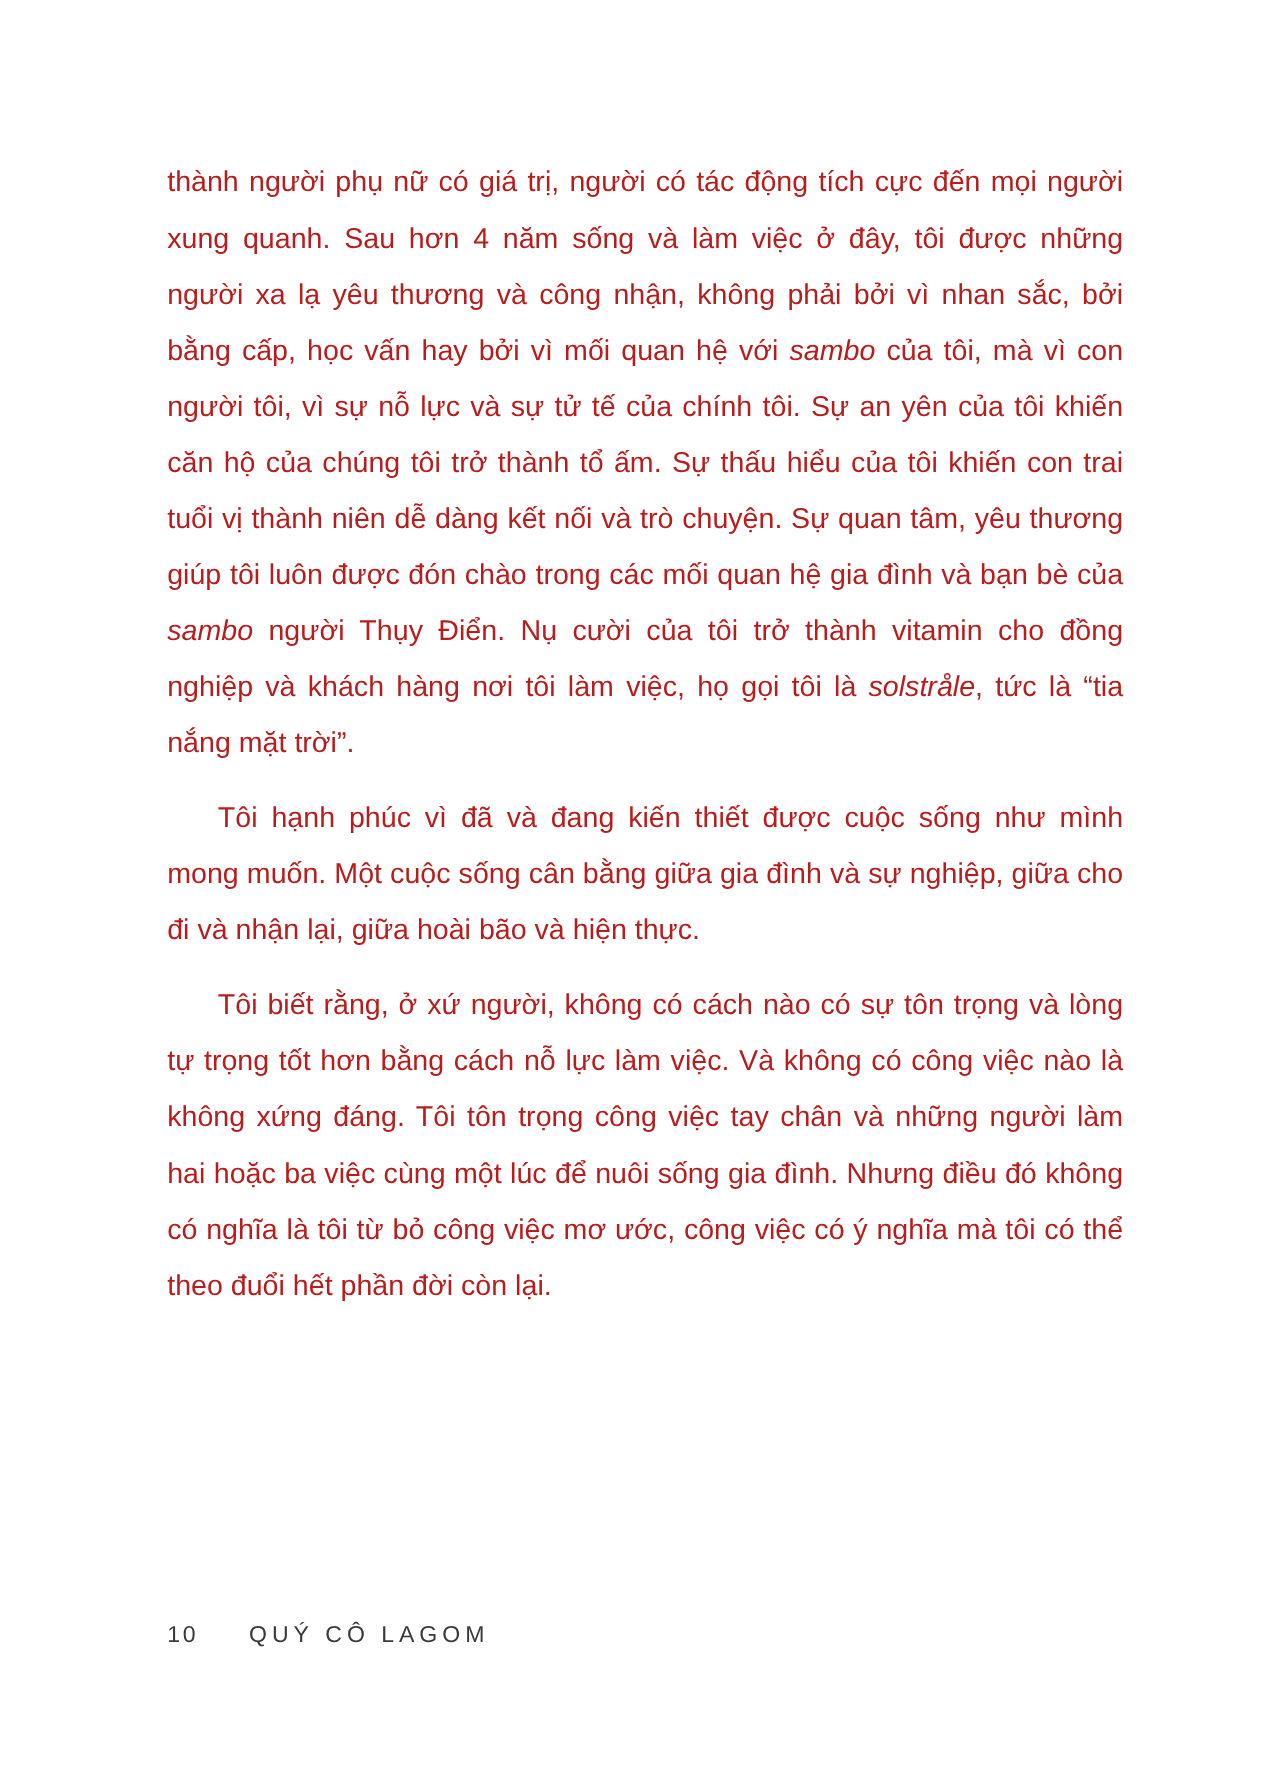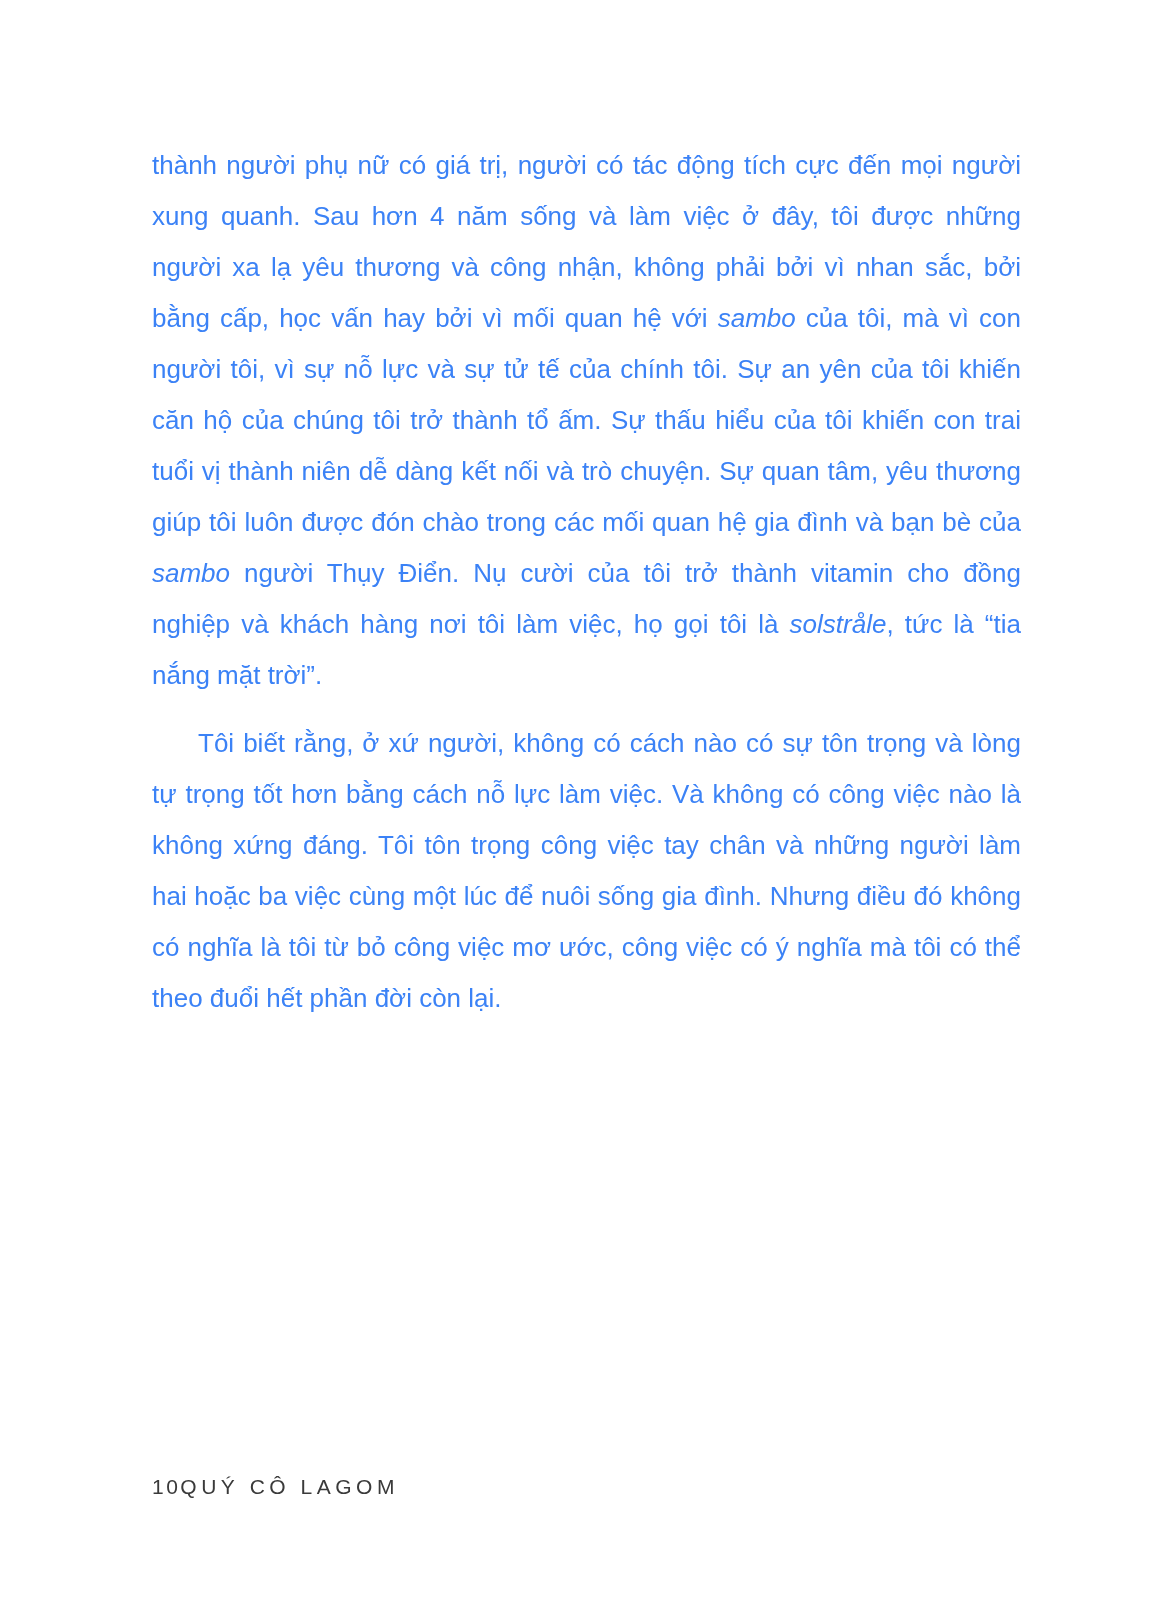--- a/index.html
+++ b/index.html
@@ -21,21 +21,21 @@
     left: 152px;
     top: 140px;
     width: 869px;
   }
   .para {
     margin: 0 0 17px 0;
     font-size: 26px;
     line-height: 51px;
     text-align: justify;
     hyphens: none;
-    color: #3b82f6;
+    color: #b91c1c;
   }
   .para.indent {
     text-indent: 46px;
   }
   .para:last-child {
     margin-bottom: 0;
   }
   .italic {
     font-style: italic;
   }
@@ -45,27 +45,29 @@
     top: 1474px;
     font-size: 21px;
     line-height: 26px;
     color: #3a3a3a;
     white-space: nowrap;
   }
   .pagenum {
     letter-spacing: 2.5px;
   }
   .running-title {
+    margin-left: 46px;
     letter-spacing: 4.5px;
   }
 </style>
 </head>
 <body>
 
 <div class="page">
   <main class="content" id="content">
       <p class="para"><span class="">thành người phụ nữ có giá trị, người có tác động tích cực đến mọi người xung quanh. Sau hơn 4 năm sống và làm việc ở đây, tôi được những người xa lạ yêu thương và công nhận, không phải bởi vì nhan sắc, bởi bằng cấp, học vấn hay bởi vì mối quan hệ với </span><span class="italic">sambo</span><span class=""> của tôi, mà vì con người tôi, vì sự nỗ lực và sự tử tế của chính tôi. Sự an yên của tôi khiến căn hộ của chúng tôi trở thành tổ ấm. Sự thấu hiểu của tôi khiến con trai tuổi vị thành niên dễ dàng kết nối và trò chuyện. Sự quan tâm, yêu thương giúp tôi luôn được đón chào trong các mối quan hệ gia đình và bạn bè của </span><span class="italic">sambo</span><span class=""> người Thụy Điển. Nụ cười của tôi trở thành vitamin cho đồng nghiệp và khách hàng nơi tôi làm việc, họ gọi tôi là </span><span class="italic">solstråle</span><span class="">, tức là “tia nắng mặt trời”.</span></p>
+      <p class="para indent"><span class="">Tôi hạnh phúc vì đã và đang kiến thiết được cuộc sống như mình mong muốn. Một cuộc sống cân bằng giữa gia đình và sự nghiệp, giữa cho đi và nhận lại, giữa hoài bão và hiện thực.</span></p>
       <p class="para indent"><span class="">Tôi biết rằng, ở xứ người, không có cách nào có sự tôn trọng và lòng tự trọng tốt hơn bằng cách nỗ lực làm việc. Và không có công việc nào là không xứng đáng. Tôi tôn trọng công việc tay chân và những người làm hai hoặc ba việc cùng một lúc để nuôi sống gia đình. Nhưng điều đó không có nghĩa là tôi từ bỏ công việc mơ ước, công việc có ý nghĩa mà tôi có thể theo đuổi hết phần đời còn lại.</span></p>
     </main>
   <footer class="footer">
     <span class="pagenum">10</span><span class="running-title">QUÝ CÔ LAGOM</span>
   </footer>
 </div>
 
 </body></html>

